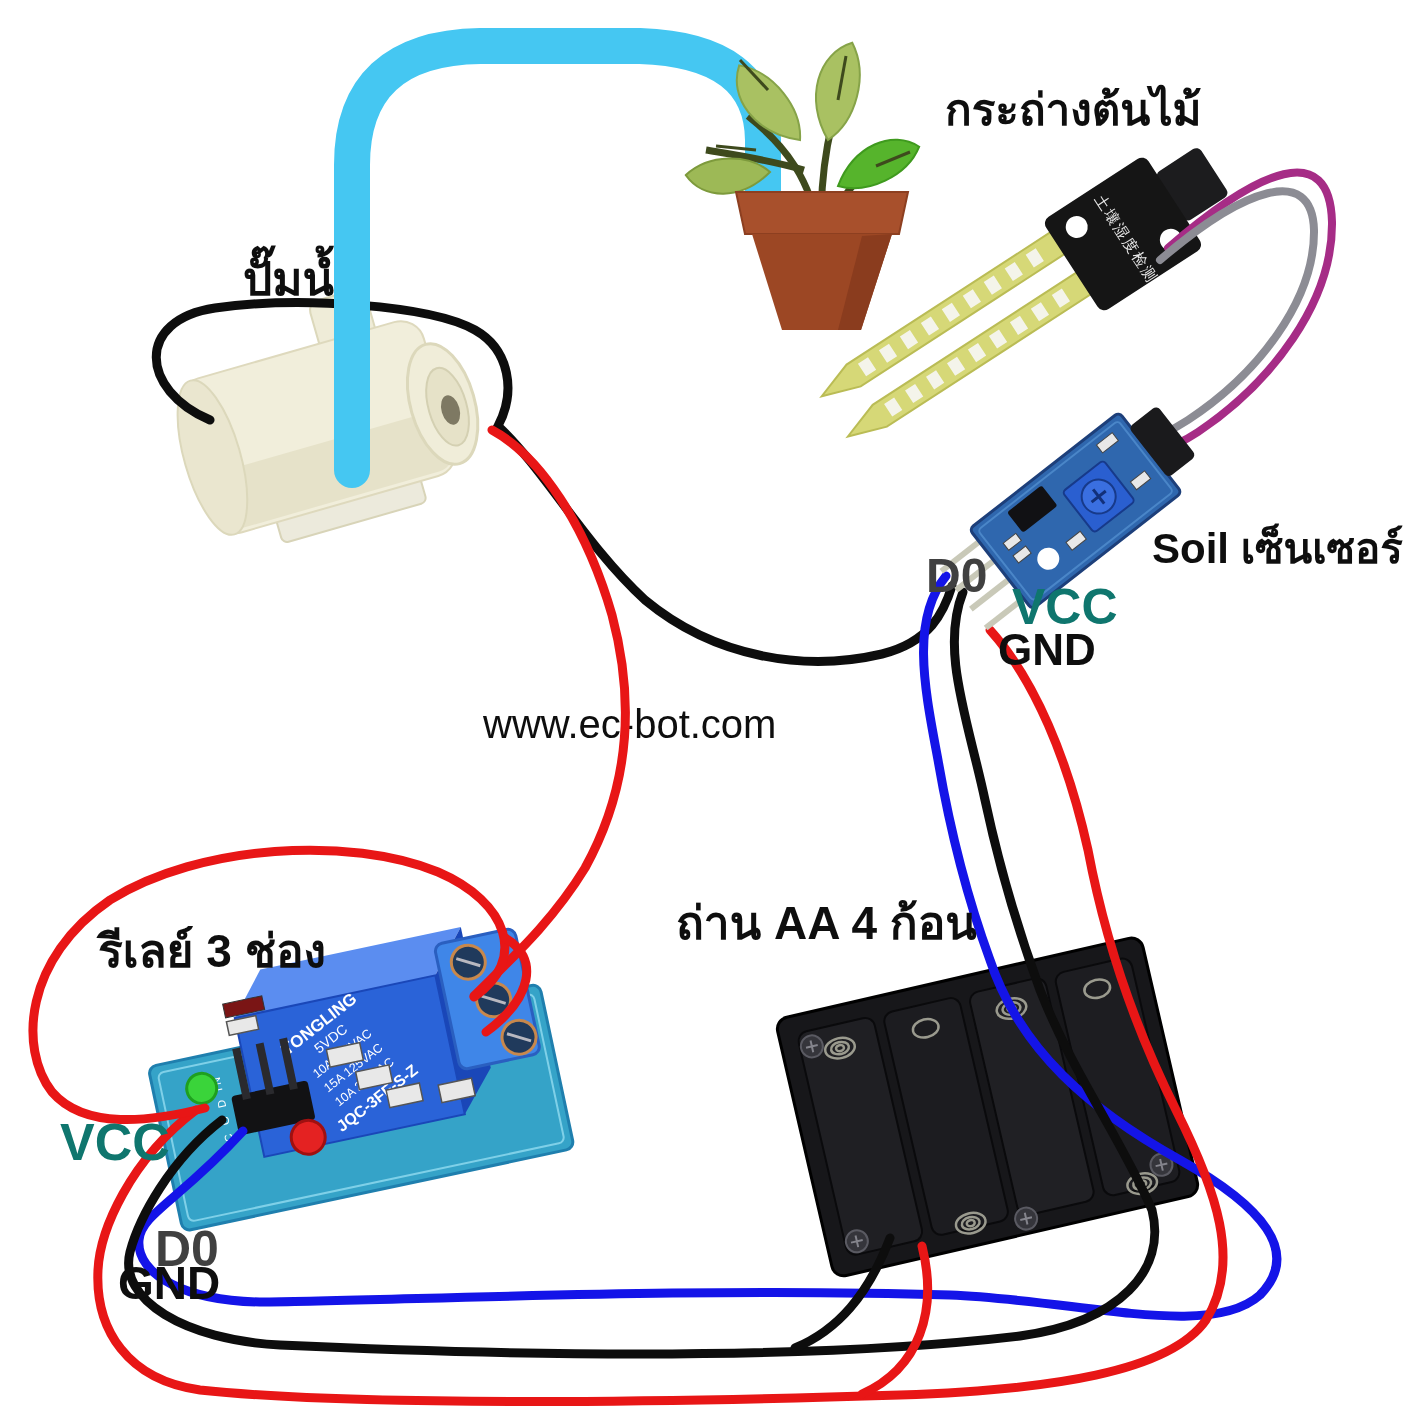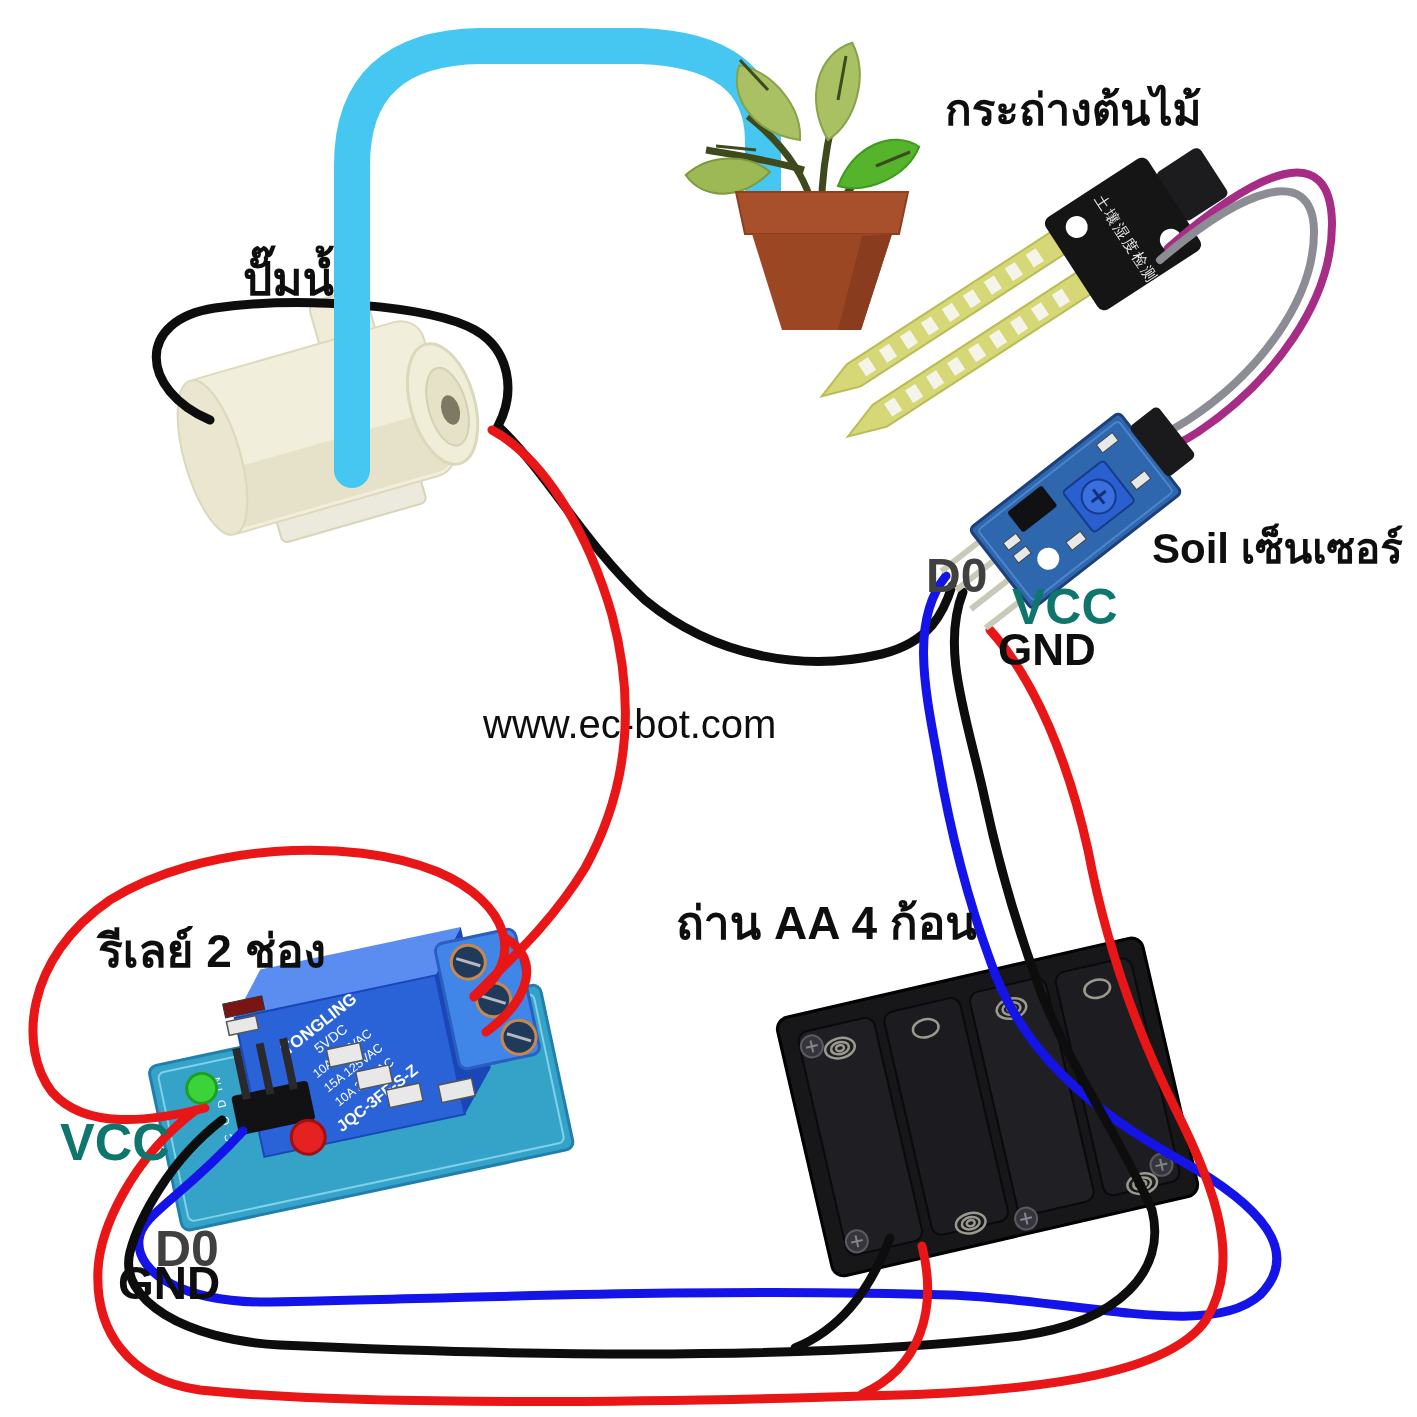--- a/index.html
+++ b/index.html
@@ -204,19 +204,19 @@
       <rect x="196" y="-34" width="36" height="64" rx="5" fill="#1a1a1c"></rect>
     </g>
 
   </svg>
 
   <div class="lbl over" id="lbl-soil">Soil เซ็นเซอร์</div>
   <div class="lbl over" id="lbl-pot">กระถ่างต้นไม้</div>
   <div class="lbl over blue" id="lbl-d0-s">D0</div>
   <div class="lbl over red" id="lbl-vcc-s">VCC</div>
   <div class="lbl over" id="lbl-gnd-s">GND</div>
-  <div class="lbl over" id="lbl-relay">รีเลย์ 2 ช่อง</div>
+  <div class="lbl over" id="lbl-relay">รีเลย์ 3 ช่อง</div>
   <div class="lbl over" id="lbl-batt">ถ่าน AA 4 ก้อน</div>
   <div class="lbl over red" id="lbl-vcc-r">VCC</div>
   <div class="lbl over blue" id="lbl-d0-r">D0</div>
   <div class="lbl over" id="lbl-gnd-r">GND</div>
 
 </div>
 
 </body></html>

